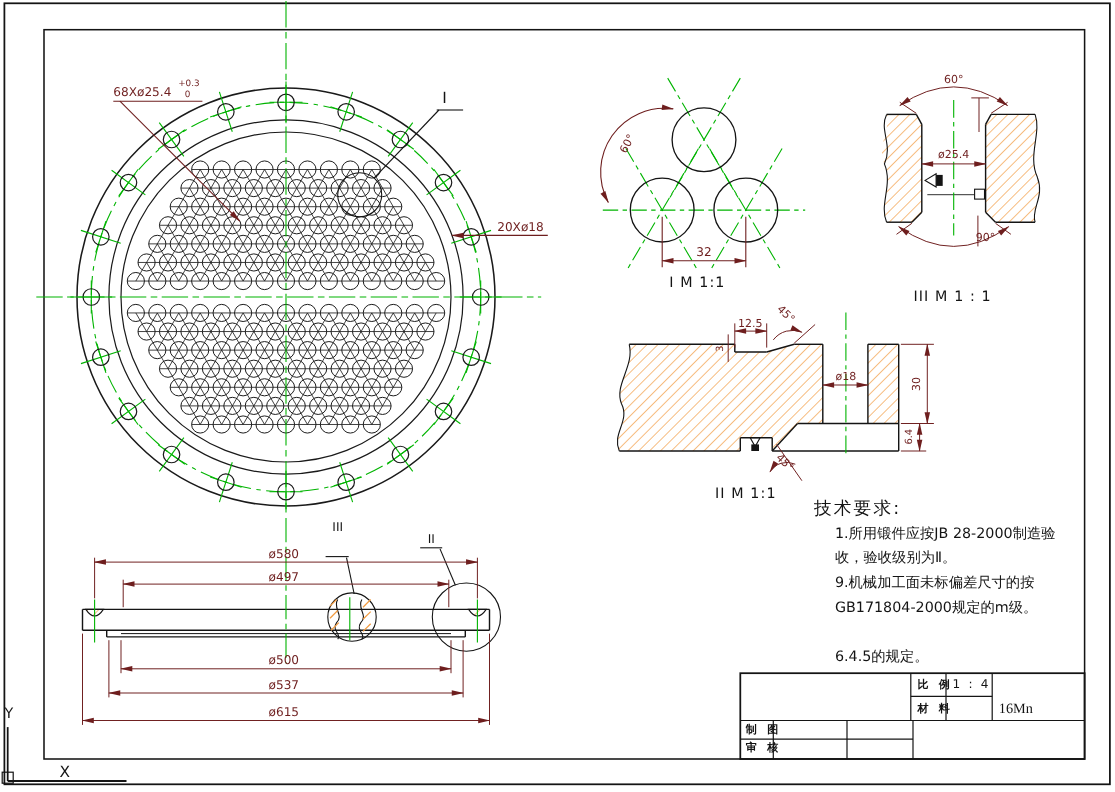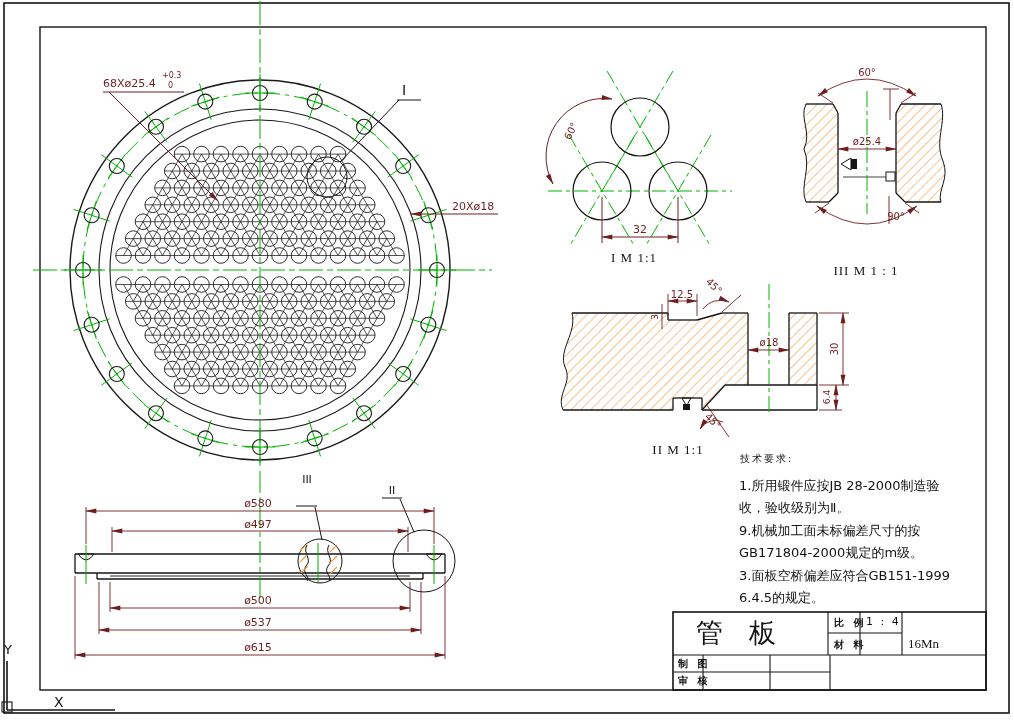--- a/index.html
+++ b/index.html
@@ -6,23 +6,23 @@
   #stage{position:relative;width:1014px;height:720px;background:#ffffff;overflow:hidden;
          font-family:"DejaVu Sans",sans-serif;}
   svg{position:absolute;left:0;top:0;}
   .t{position:absolute;white-space:pre;color:#141414;font-size:11px;line-height:1.1;}
   .dim{color:#6e1e1e;}
   .c{transform:translateX(-50%);}
   .r90{transform:translate(-50%,-50%) rotate(-90deg);}
   .r45{transform:translate(-50%,-50%) rotate(45deg);}
   .rm60{transform:translate(-50%,-50%) rotate(-63deg);}
   .s8{font-size:8px;} .s9{font-size:9px;} .s10{font-size:10px;} .s11{font-size:11px;}
-  .s13{font-size:13px;} .s14{font-size:14px;} .s15{font-size:10px;}
-  .title13{font-size:13px;letter-spacing:1px;color:#141414;font-family:Liberation Serif, serif;}
-  .tech{font-size:13px;color:#141414;}
+  .s13{font-size:13px;} .s14{font-size:14px;} .s15{font-size:16px;}
+  .title13{font-size:13px;letter-spacing:1px;color:#141414;}
+  .tech{font-size:13px;color:#141414;margin-left:20px;}
   .serif{font-family:"Liberation Serif",serif;margin-left:44px;}
   .partname{font-size:27px;letter-spacing:26px;color:#141414;}
   .lbl{letter-spacing:3px;color:#141414;font-weight:bold;}
 </style>
 </head>
 <body>
 
 <div id="stage">
 
 <svg width="1014" height="720" viewBox="0 0 1014 720">
@@ -803,24 +803,22 @@
 <div class="t dim s11 c" style="left:258px;top:519px">ø497</div>
 <div class="t dim s11 c" style="left:258px;top:595px">ø500</div>
 <div class="t dim s11 c" style="left:258px;top:617px">ø537</div>
 <div class="t dim s11 c" style="left:258px;top:642px">ø615</div>
 
 <div class="t s15" style="left:740px;top:453px;letter-spacing:2px">技术要求:</div>
 <div class="t tech" style="left:739px;top:479px">1.所用锻件应按JB 28-2000制造验</div>
 <div class="t tech" style="left:739px;top:501px">收，验收级别为Ⅱ。</div>
 <div class="t tech" style="left:739px;top:524px">9.机械加工面未标偏差尺寸的按</div>
 <div class="t tech" style="left:739px;top:546px">GB171804-2000规定的m级。</div>
-<div class="t tech" style="left:739px;top:569px">3.面板空桥偏差应符合GB151-1999</div>
 <div class="t tech" style="left:739px;top:591px">6.4.5的规定。</div>
 
-<div class="t partname" style="left:696px;top:618px">管板</div>
 <div class="t s10 lbl" style="left:834px;top:617px">比 例</div>
 <div class="t s11" style="left:866px;top:616px;letter-spacing:2px">1 : 4</div>
 <div class="t s10 lbl" style="left:834px;top:639px">材 料</div>
 <div class="t s13 serif" style="left:864px;top:637px">16Mn</div>
 <div class="t s10 lbl" style="left:678px;top:658px">制 图</div>
 <div class="t s10 lbl" style="left:678px;top:675px">审 核</div>
 
 <div class="t s13" style="left:4px;top:643px">Y</div>
 <div class="t s14" style="left:54px;top:695px">X</div>
 

